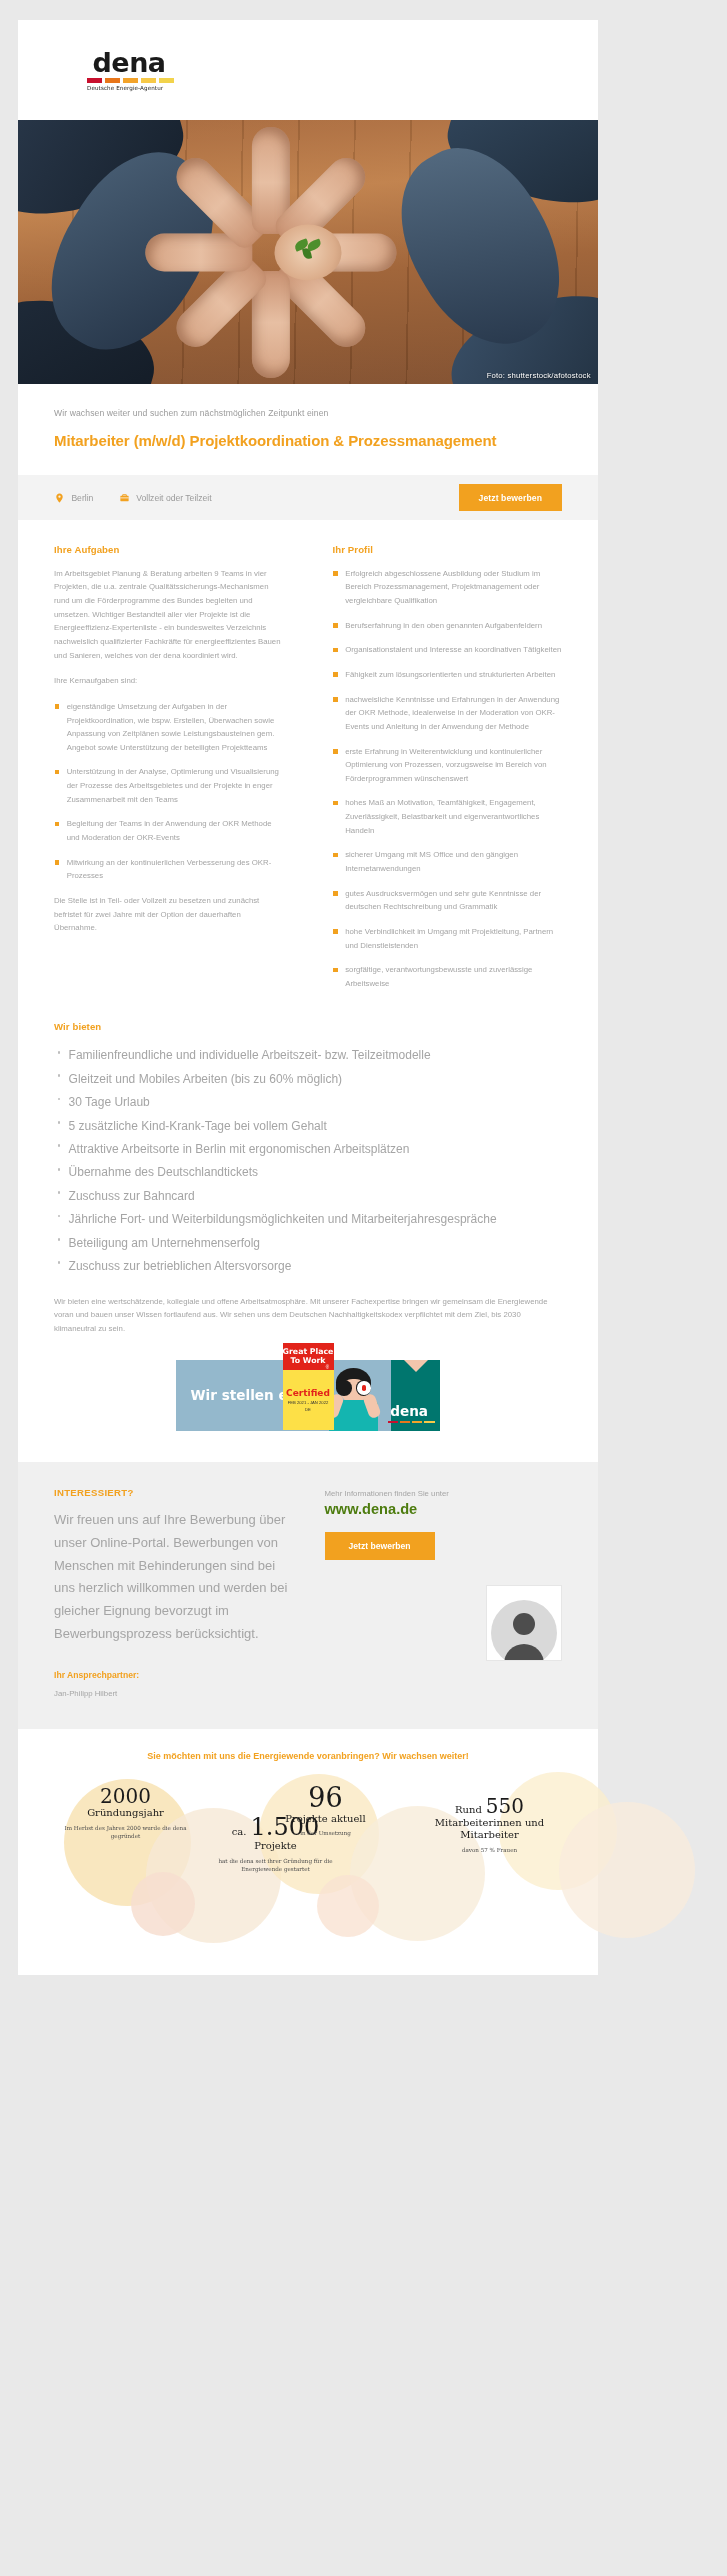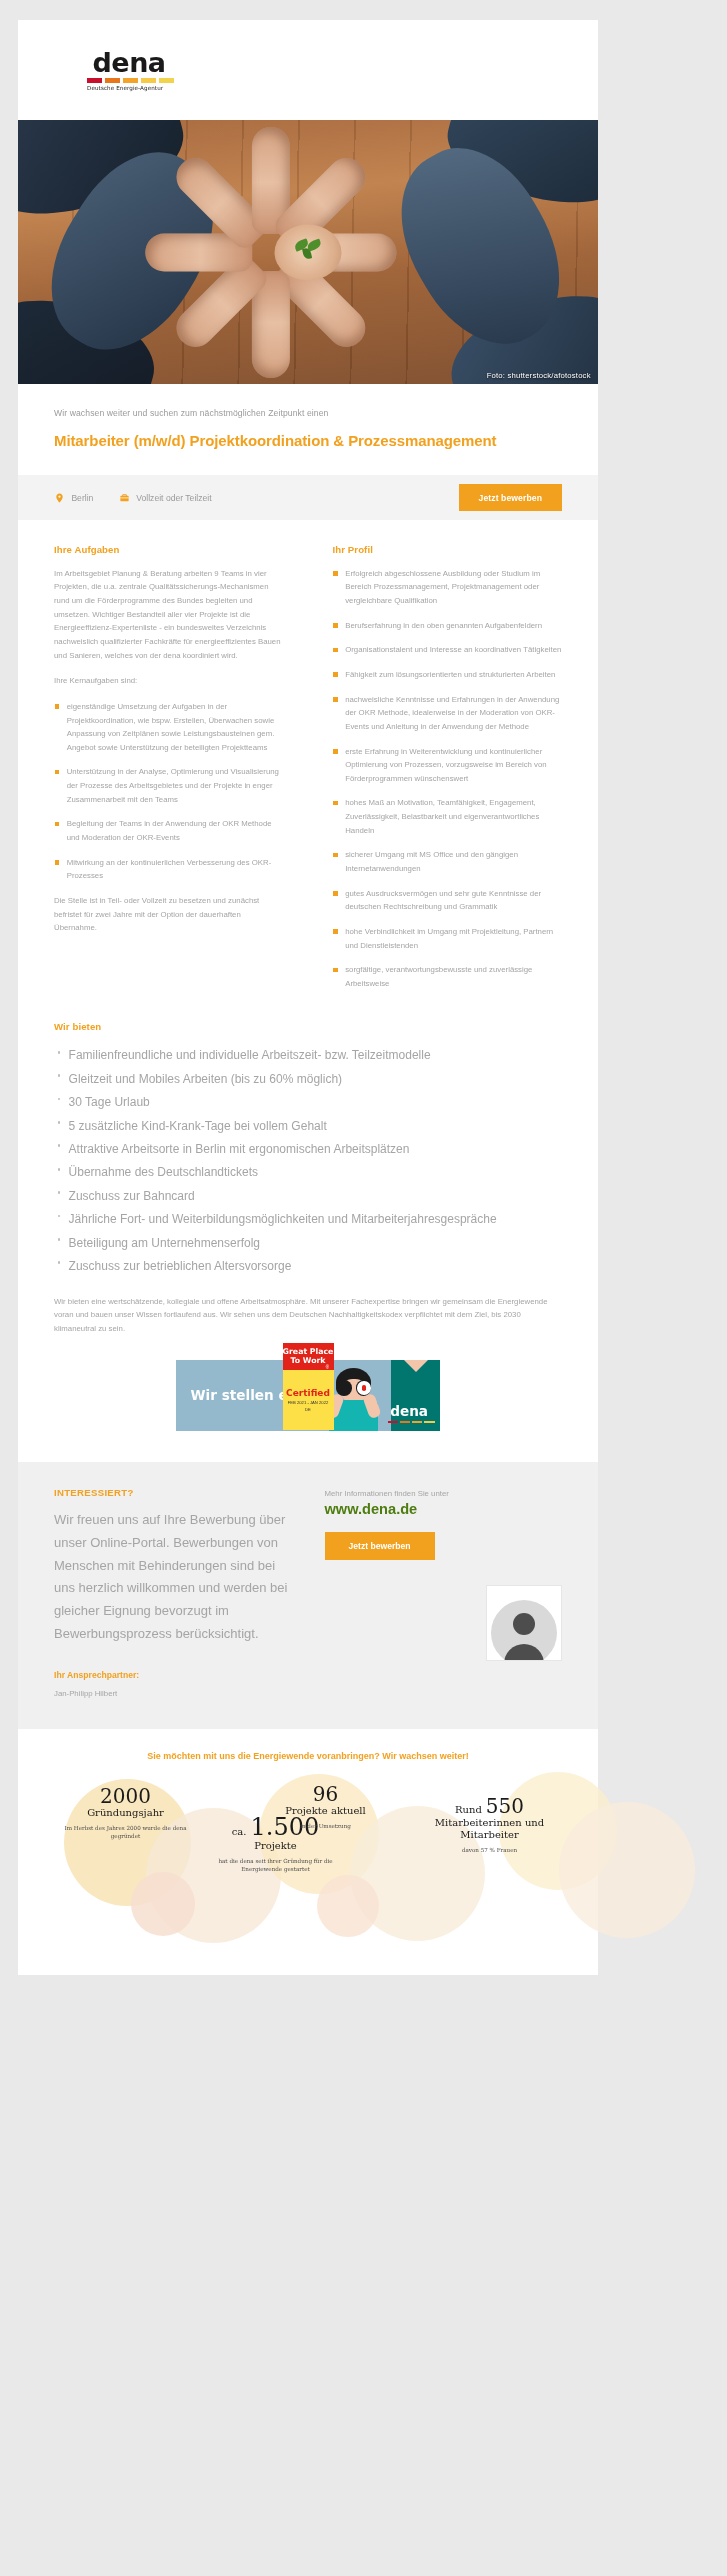--- a/index.html
+++ b/index.html
@@ -498,21 +498,21 @@
       <div class="stat" style="left:159px;top:49px;">
         <div>
           <span class="stat-pre">ca.</span>
           <span class="stat-num" style="font-size:24px;">1.500</span>
         </div>
         <div class="stat-lbl">Projekte</div>
         <div class="stat-desc">hat die dena seit ihrer Gründung für die Energiewende gestartet</div>
       </div>
 
       <div class="stat" style="left:209px;top:18px;">
-        <div class="stat-num" style="font-size:20px;">96</div>
+        <div class="stat-num" style="font-size:27px;">96</div>
         <div class="stat-lbl">Projekte aktuell</div>
         <div class="stat-desc">in der Umsetzung</div>
       </div>
 
       <div class="stat" style="left:364px;top:30px;width:164px;">
         <div>
           <span class="stat-pre">Rund</span>
           <span class="stat-num" style="font-size:20px;">550</span>
         </div>
         <div class="stat-lbl">Mitarbeiterinnen und Mitarbeiter</div>

